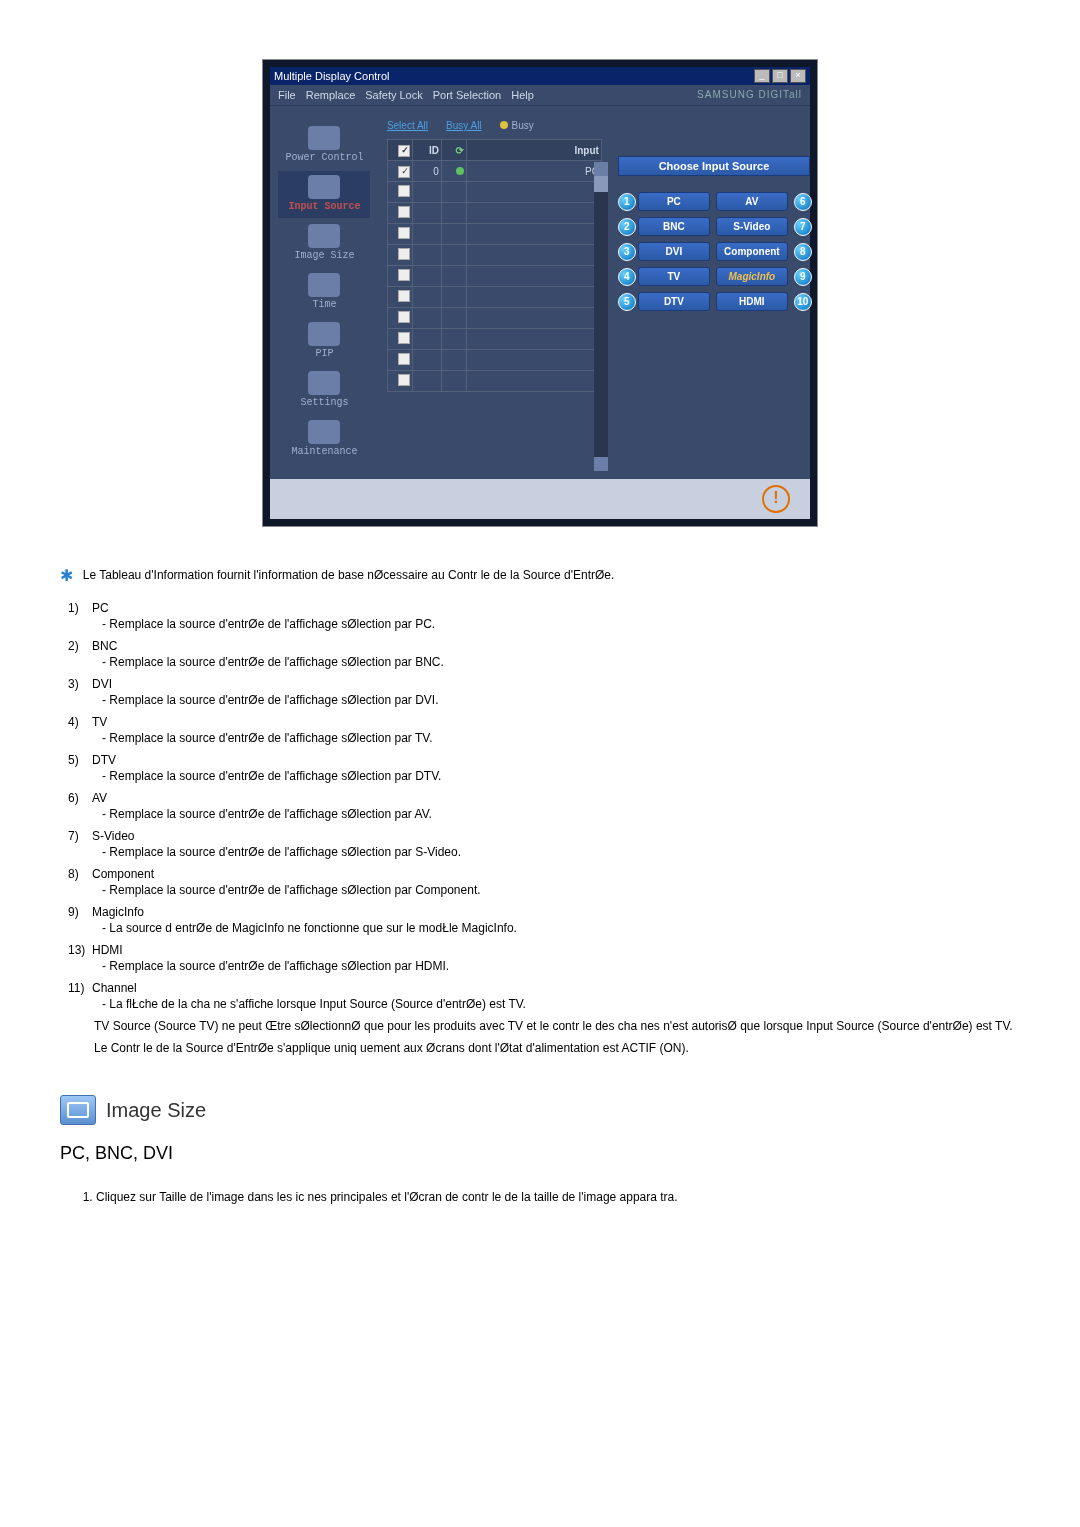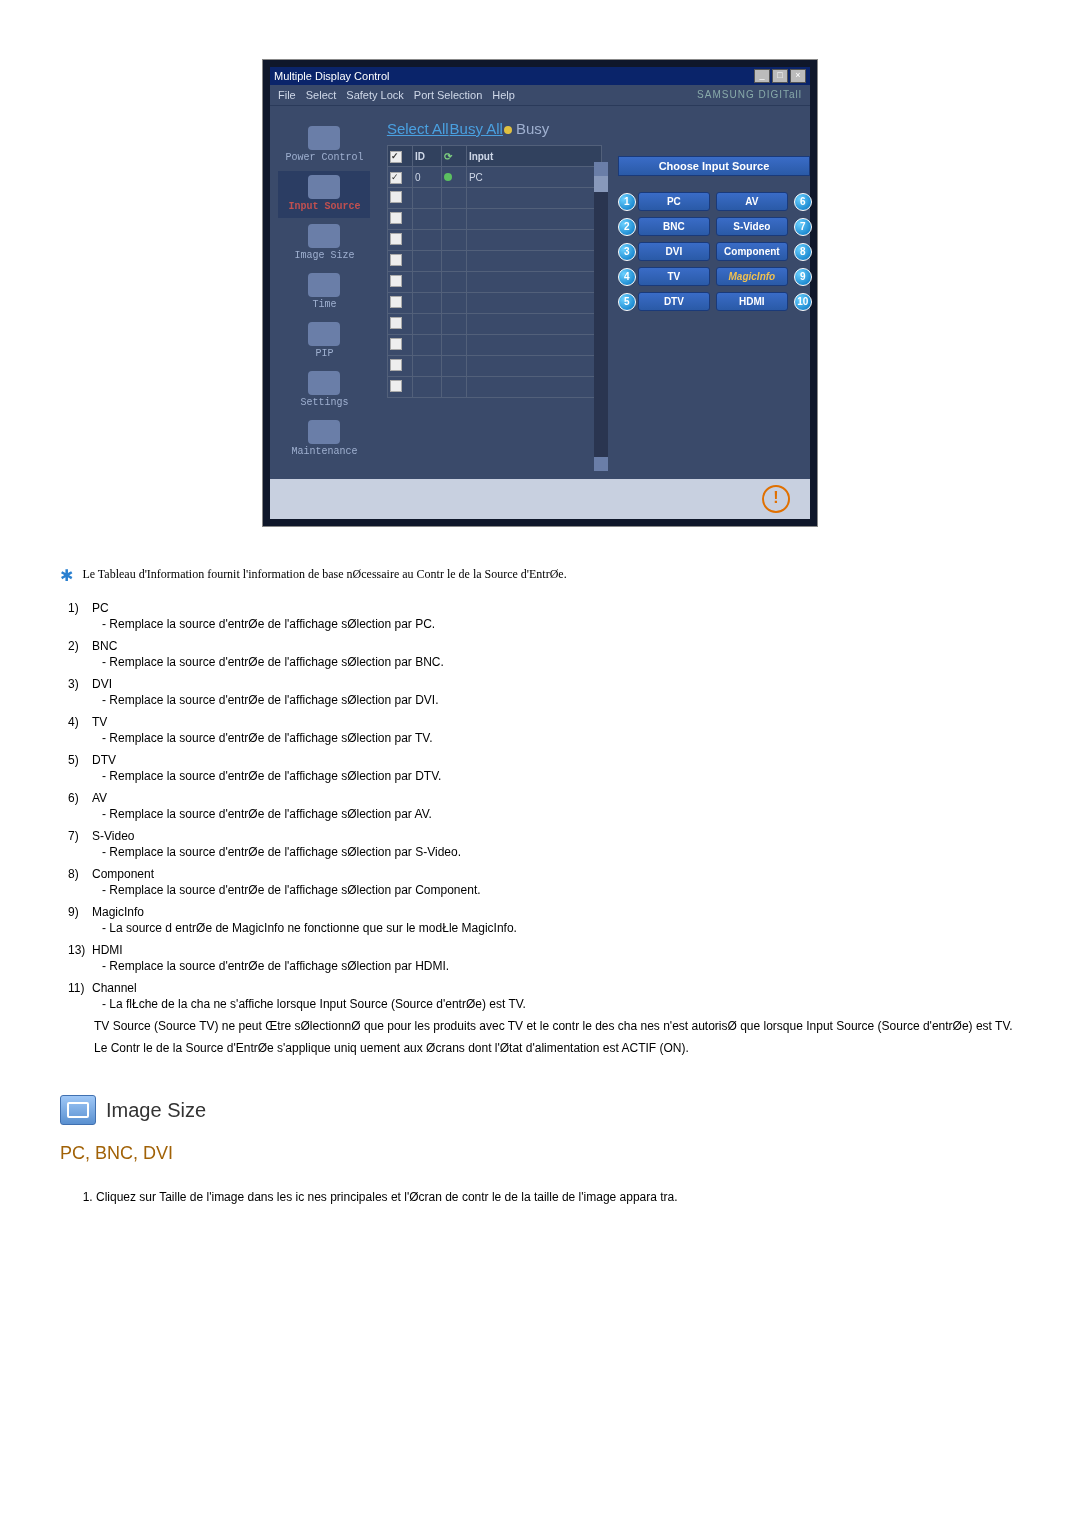--- a/index.html
+++ b/index.html
@@ -74,36 +74,36 @@
   .side-icon {
     width:32px;height:24px;margin:0 auto 2px auto;
     background:#6a7ea8;border-radius:4px;
   }
   .center {
     flex:1;
     padding:14px 8px;
     position:relative;
   }
   .toolbar {
-    display:flex;gap:1px;margin-bottom:8px;
-    color:#9fb0d0;font-size:15px;
+    display:flex;gap:18px;margin-bottom:8px;
+    color:#9fb0d0;font-size:10px;
   }
   .tbtn {
     color:#4aa0e0;
     text-decoration:underline;
     cursor:pointer;
   }
   .busy-dot {
     width:8px;height:8px;border-radius:50%;background:#e0c040;display:inline-block;margin-right:4px;
   }
   table.grid {
     width:215px;border-collapse:collapse;font-size:10px;color:#cfd8e8;
   }
   table.grid th, table.grid td {
-    border:1px solid #52607a;padding:2px;text-align:left;height:16px;
+    border:1px solid #52607a;padding:2px;text-align:right;height:16px;
   }
   table.grid th { background:#31415e; }
   .chk {
     width:10px;height:10px;border:1px solid #aaa;background:#eee;display:inline-block;
   }
   .chk.on::after{content:"✓";font-size:9px;color:#333;display:block;line-height:9px;}
   .green-dot{width:8px;height:8px;border-radius:50%;background:#5cc060;display:inline-block;}
   .scrollbar {
     position:absolute;right:2px;top:56px;width:14px;bottom:8px;
     background:#2a3550;
@@ -137,54 +137,54 @@
   .statusbar {
     background:#c8d0e0;height:40px;display:flex;justify-content:flex-end;align-items:center;padding:0 20px;
   }
   .warn-icon{
     width:24px;height:24px;border-radius:50%;border:2px solid #e07000;
     color:#e07000;font-weight:bold;text-align:center;line-height:22px;font-size:16px;
   }
 
   
   .star { color:#2a80d0; font-size:16px; vertical-align:middle; margin-right:6px;}
-  .intro { margin:18px 0 16px 0;font-family:Liberation Serif, serif; }
+  .intro { margin:18px 0 16px 0; }
   ol.items { list-style:none; padding:0; margin:0; }
   ol.items > li { margin:8px 8px; }
   .num { display:inline-block; width:24px; }
   .label { display:inline-block; }
   .desc { margin:2px 0 0 34px; }
   .para { margin:8px 0 0 34px; }
   .note { margin:8px 0 0 34px; }
 
   .section-hdr { display:flex; align-items:center; gap:10px; margin:40px 0 14px 0;}
   .section-icon {
     width:34px;height:28px;background:linear-gradient(#a0c8f7,#5a90d0);
     border:1px solid #4070b0;border-radius:3px;position:relative;
   }
   .section-icon::after{content:"";position:absolute;inset:6px;border:2px solid #fff;border-radius:2px;}
   .section-title { font-size:20px; color:#333; }
-  .subhdr { font-size:18px; color:#a16207; margin:18px 0 26px 0;}
+  .subhdr { font-size:18px; color:#000000; margin:18px 0 26px 0;}
   ol.steps { padding-left:20px; margin:16px;}
 </style>
 </head>
 <body>
 
 <div class="screenshot">
   <div class="titlebar">
     <span>Multiple Display Control</span>
     <div class="winbuttons">
       <div class="winbtn">_</div>
       <div class="winbtn">□</div>
       <div class="winbtn">×</div>
     </div>
   </div>
   <div class="menubar">
     <span>File</span>
-    <span>Select</span>
+    <span>Remplace</span>
     <span>Safety Lock</span>
     <span>Port Selection</span>
     <span>Help</span>
     <span class="brand">SAMSUNG DIGITall</span>
   </div>
   <div class="appbody">
     <div class="sidebar">
       <div class="side-item">
         <div class="side-icon"></div>
         <div class="side-label">Power Control</div>

